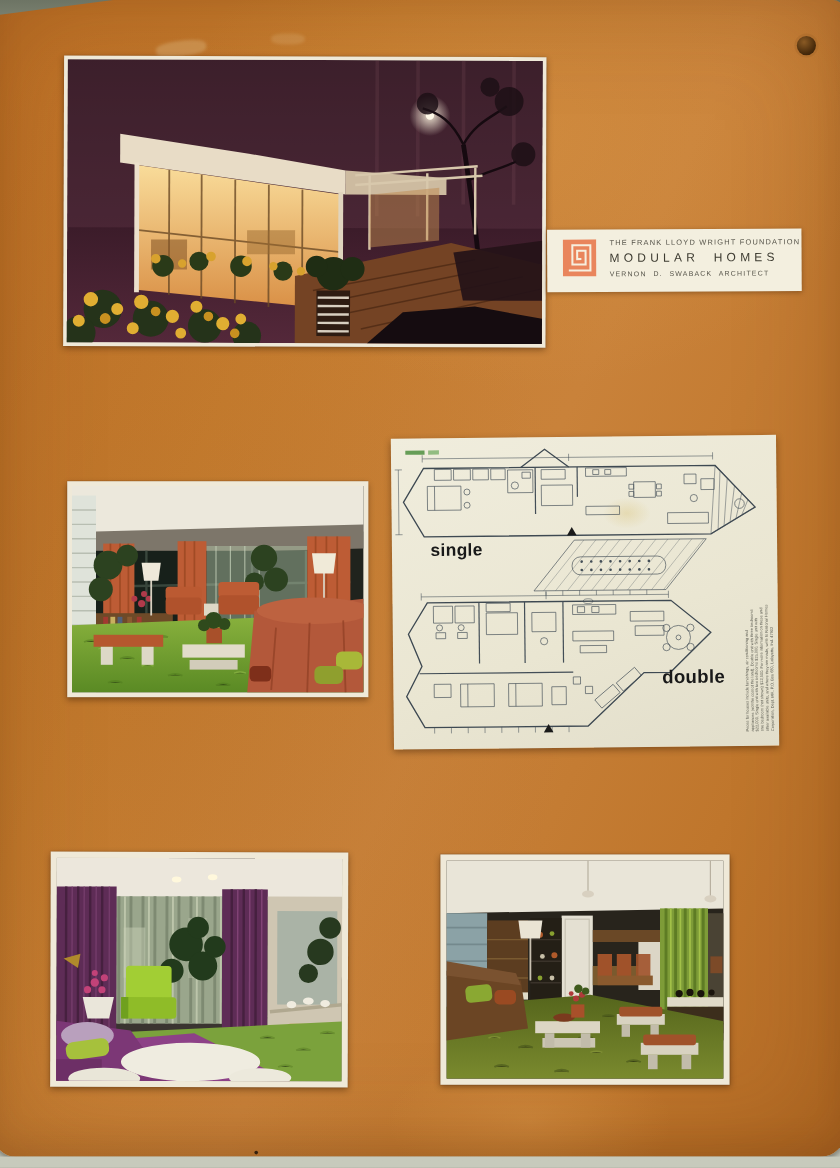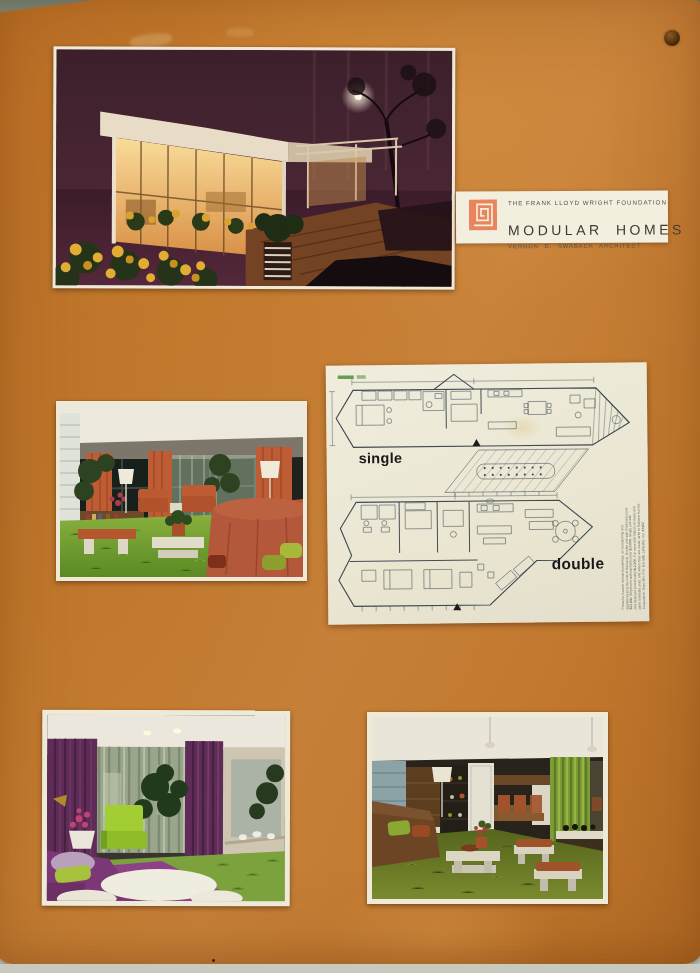--- a/index.html
+++ b/index.html
@@ -26,21 +26,21 @@
   .photo-exterior{left:53px;top:47px;width:402px;height:242px;padding:3px;transform:rotate(.2deg);}
   .photo-living1{left:56px;top:401px;width:251px;height:180px;padding:4px;}
   .photo-bedroom{left:42px;top:710px;width:248px;height:196px;padding:5px;transform:rotate(.15deg);}
   .photo-living2{left:367px;top:712px;width:241px;height:192px;padding:5px;}
   
   .card{position:absolute;left:456px;top:191px;width:212px;height:52px;background:#f3efdf;
     box-shadow:0 1px 4px rgba(50,25,5,.4);transform:rotate(-.3deg);}
   .card .logo{position:absolute;left:13px;top:8px;width:28px;height:31px;}
   .card .txt{position:absolute;left:52px;top:6px;right:4px;}
   .card .l1{font-size:6.2px;letter-spacing:1px;color:#56544a;white-space:nowrap;margin-top:2px;}
-  .card .l2{font-size:14px;letter-spacing:3.5px;word-spacing:6px;color:#3d3b31;white-space:nowrap;margin-top:16px;}
+  .card .l2{font-size:10px;letter-spacing:3.5px;word-spacing:6px;color:#3d3b31;white-space:nowrap;margin-top:4px;}
   .card .l3{font-size:5.8px;letter-spacing:1px;word-spacing:3px;color:#56544a;white-space:nowrap;margin-top:4.5px;}
   
   .sheet{position:absolute;left:327px;top:364px;width:321px;height:259px;
     background:linear-gradient(160deg,#f0eddd 0%,#eae6d2 60%,#e2decb 100%);
     box-shadow:0 2px 6px rgba(50,25,5,.45);transform:rotate(-.6deg);}
   .sheet svg{position:absolute;left:0;top:0;}
   .fineprint{position:absolute;left:293px;top:247px;width:150px;
     transform:rotate(-90deg) scale(.72);transform-origin:0 0;
     font-size:4.6px;line-height:5.7px;color:#5c5c52;}
   .fineprint span{display:block;white-space:nowrap;}

